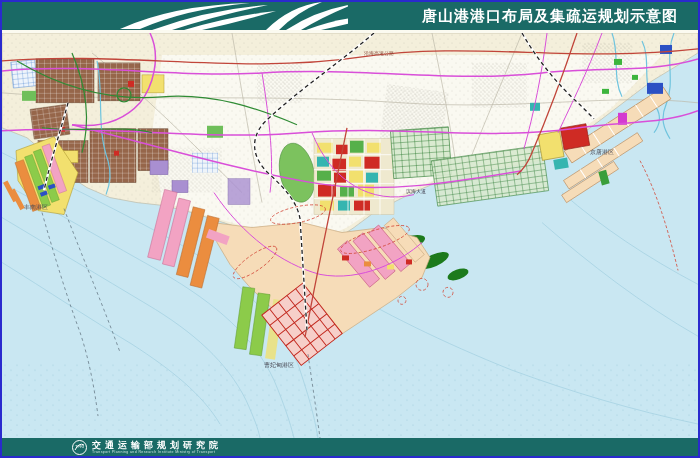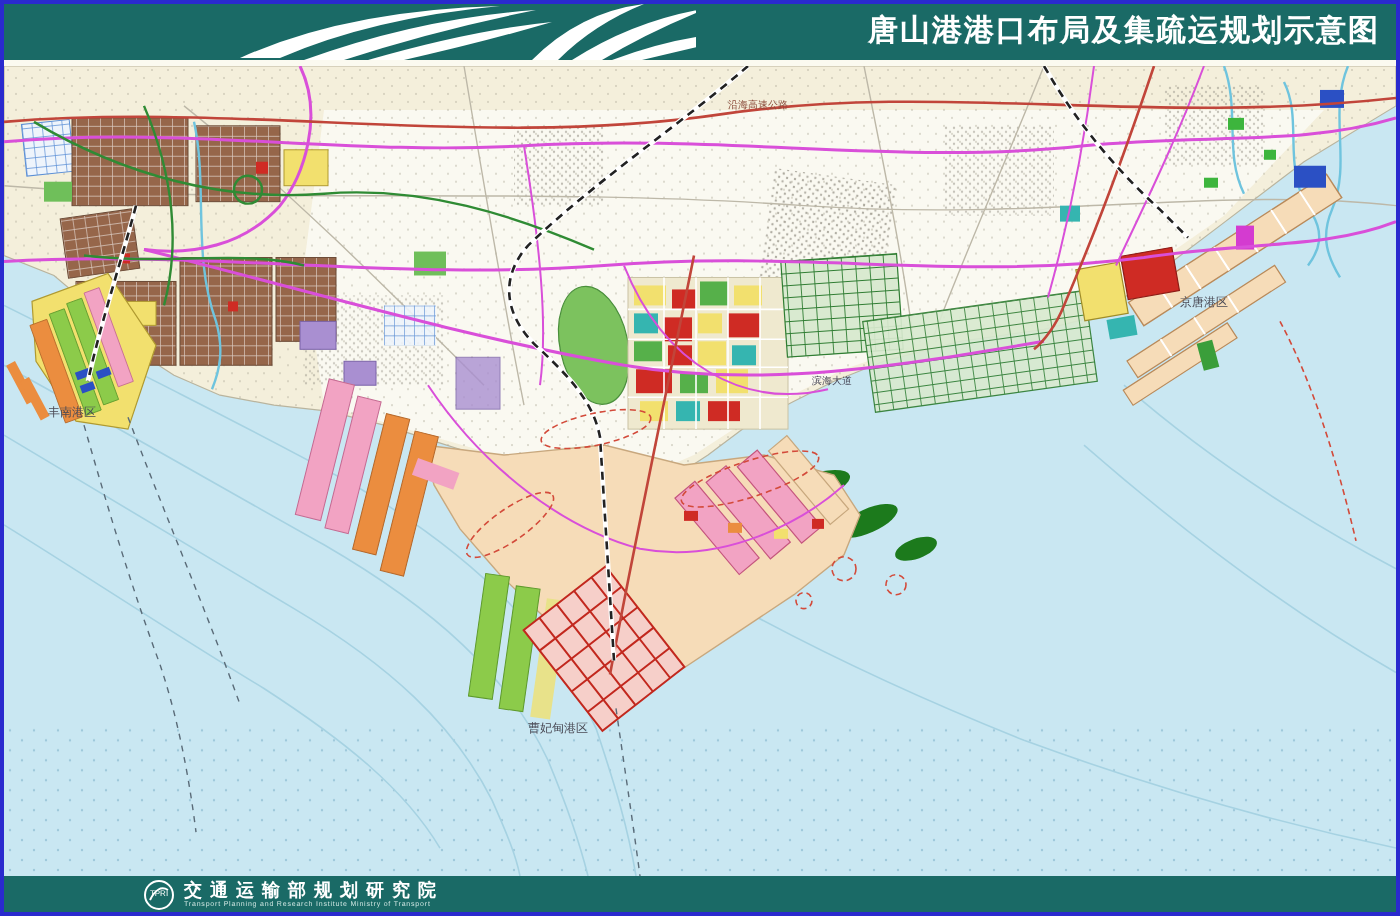--- a/index.html
+++ b/index.html
@@ -10,21 +10,21 @@
   }
   
   .hdr{
     height:28px;flex:0 0 28px;background:var(--header-bg,#1a6a66);
     border-bottom:3px solid #fbfaf0;position:relative;
     display:flex;align-items:center;justify-content:flex-end;
   }
   .hdr .swoosh{position:absolute;left:116px;top:0;height:28px;width:230px;}
   .hdr .title{
     color:#fff;font-weight:bold;font-size:15px;letter-spacing:1px;
-    padding-right:8px;line-height:28px;white-space:nowrap;
+    padding-right:20px;line-height:28px;white-space:nowrap;
   }
   
   .map{flex:1 1 auto;position:relative;}
   .map svg.base{position:absolute;inset:0;width:100%;height:100%;}
   .map .lbl{
     position:absolute;color:#555;font-size:6px;line-height:6px;white-space:nowrap;
     transform-origin:left top;
   }
   .map .lbl.road{color:#8a4a3a;font-size:5px;}
   .map .lbl.port{color:#4a4a55;}

